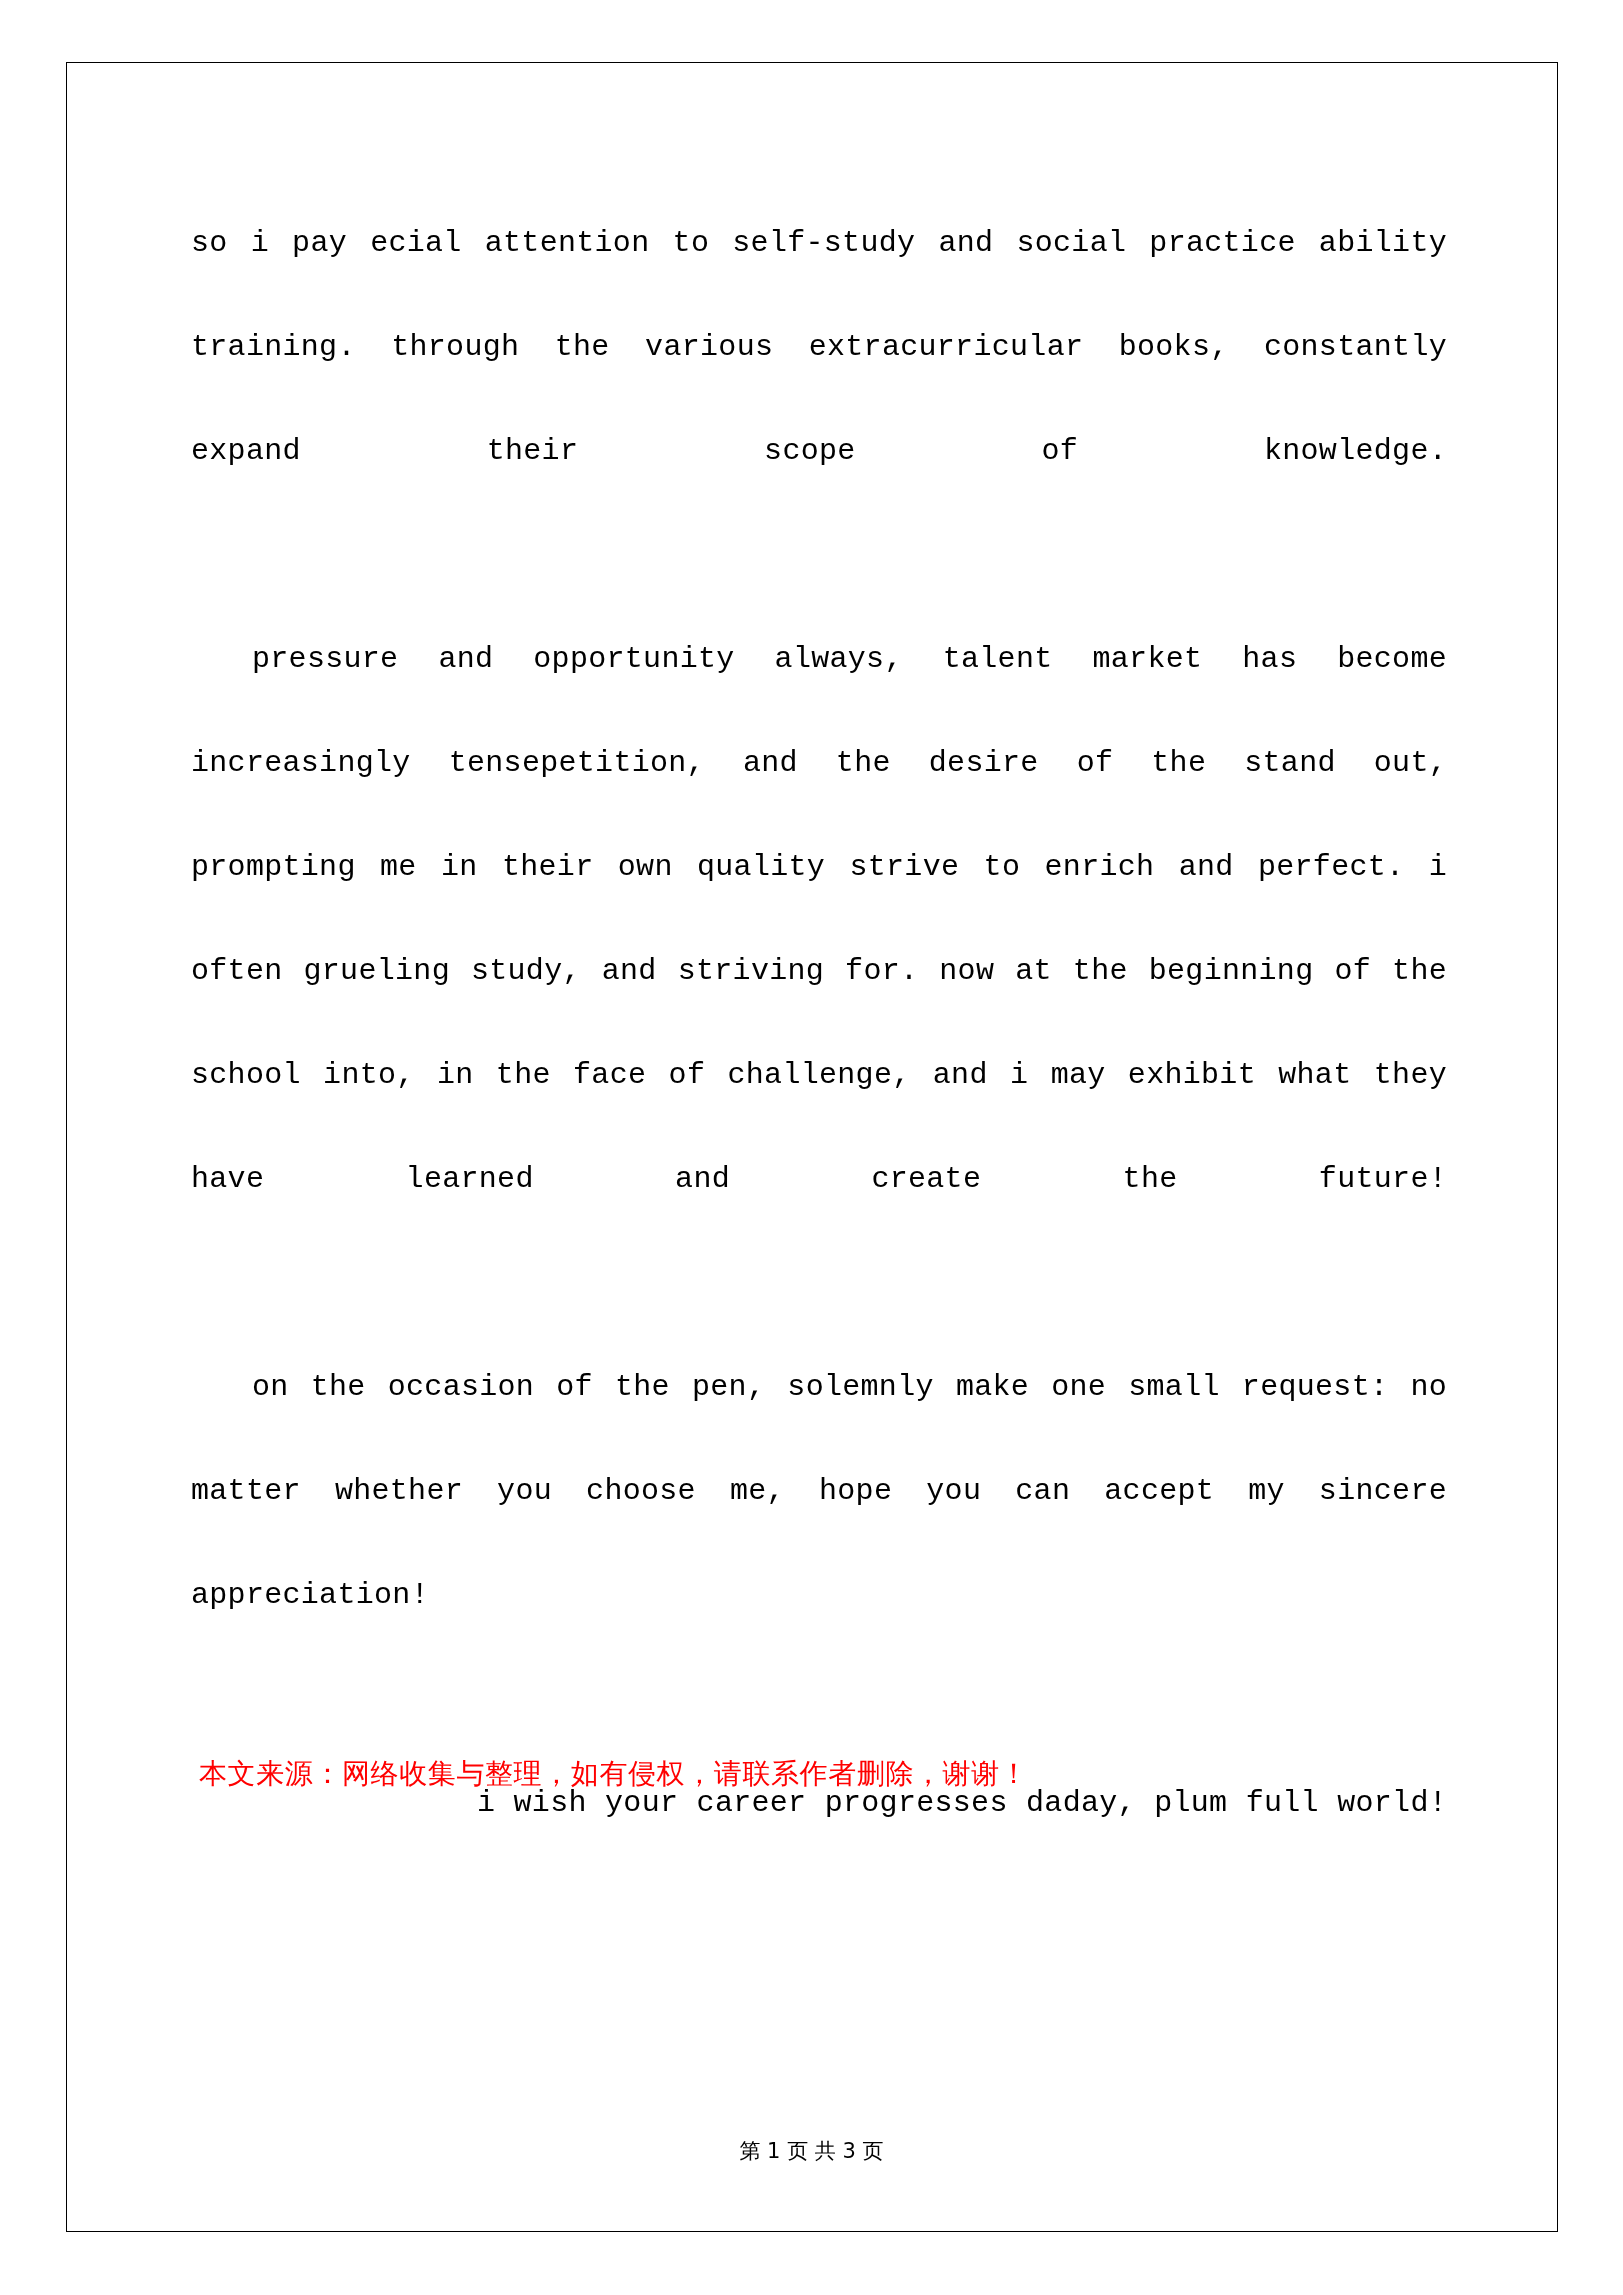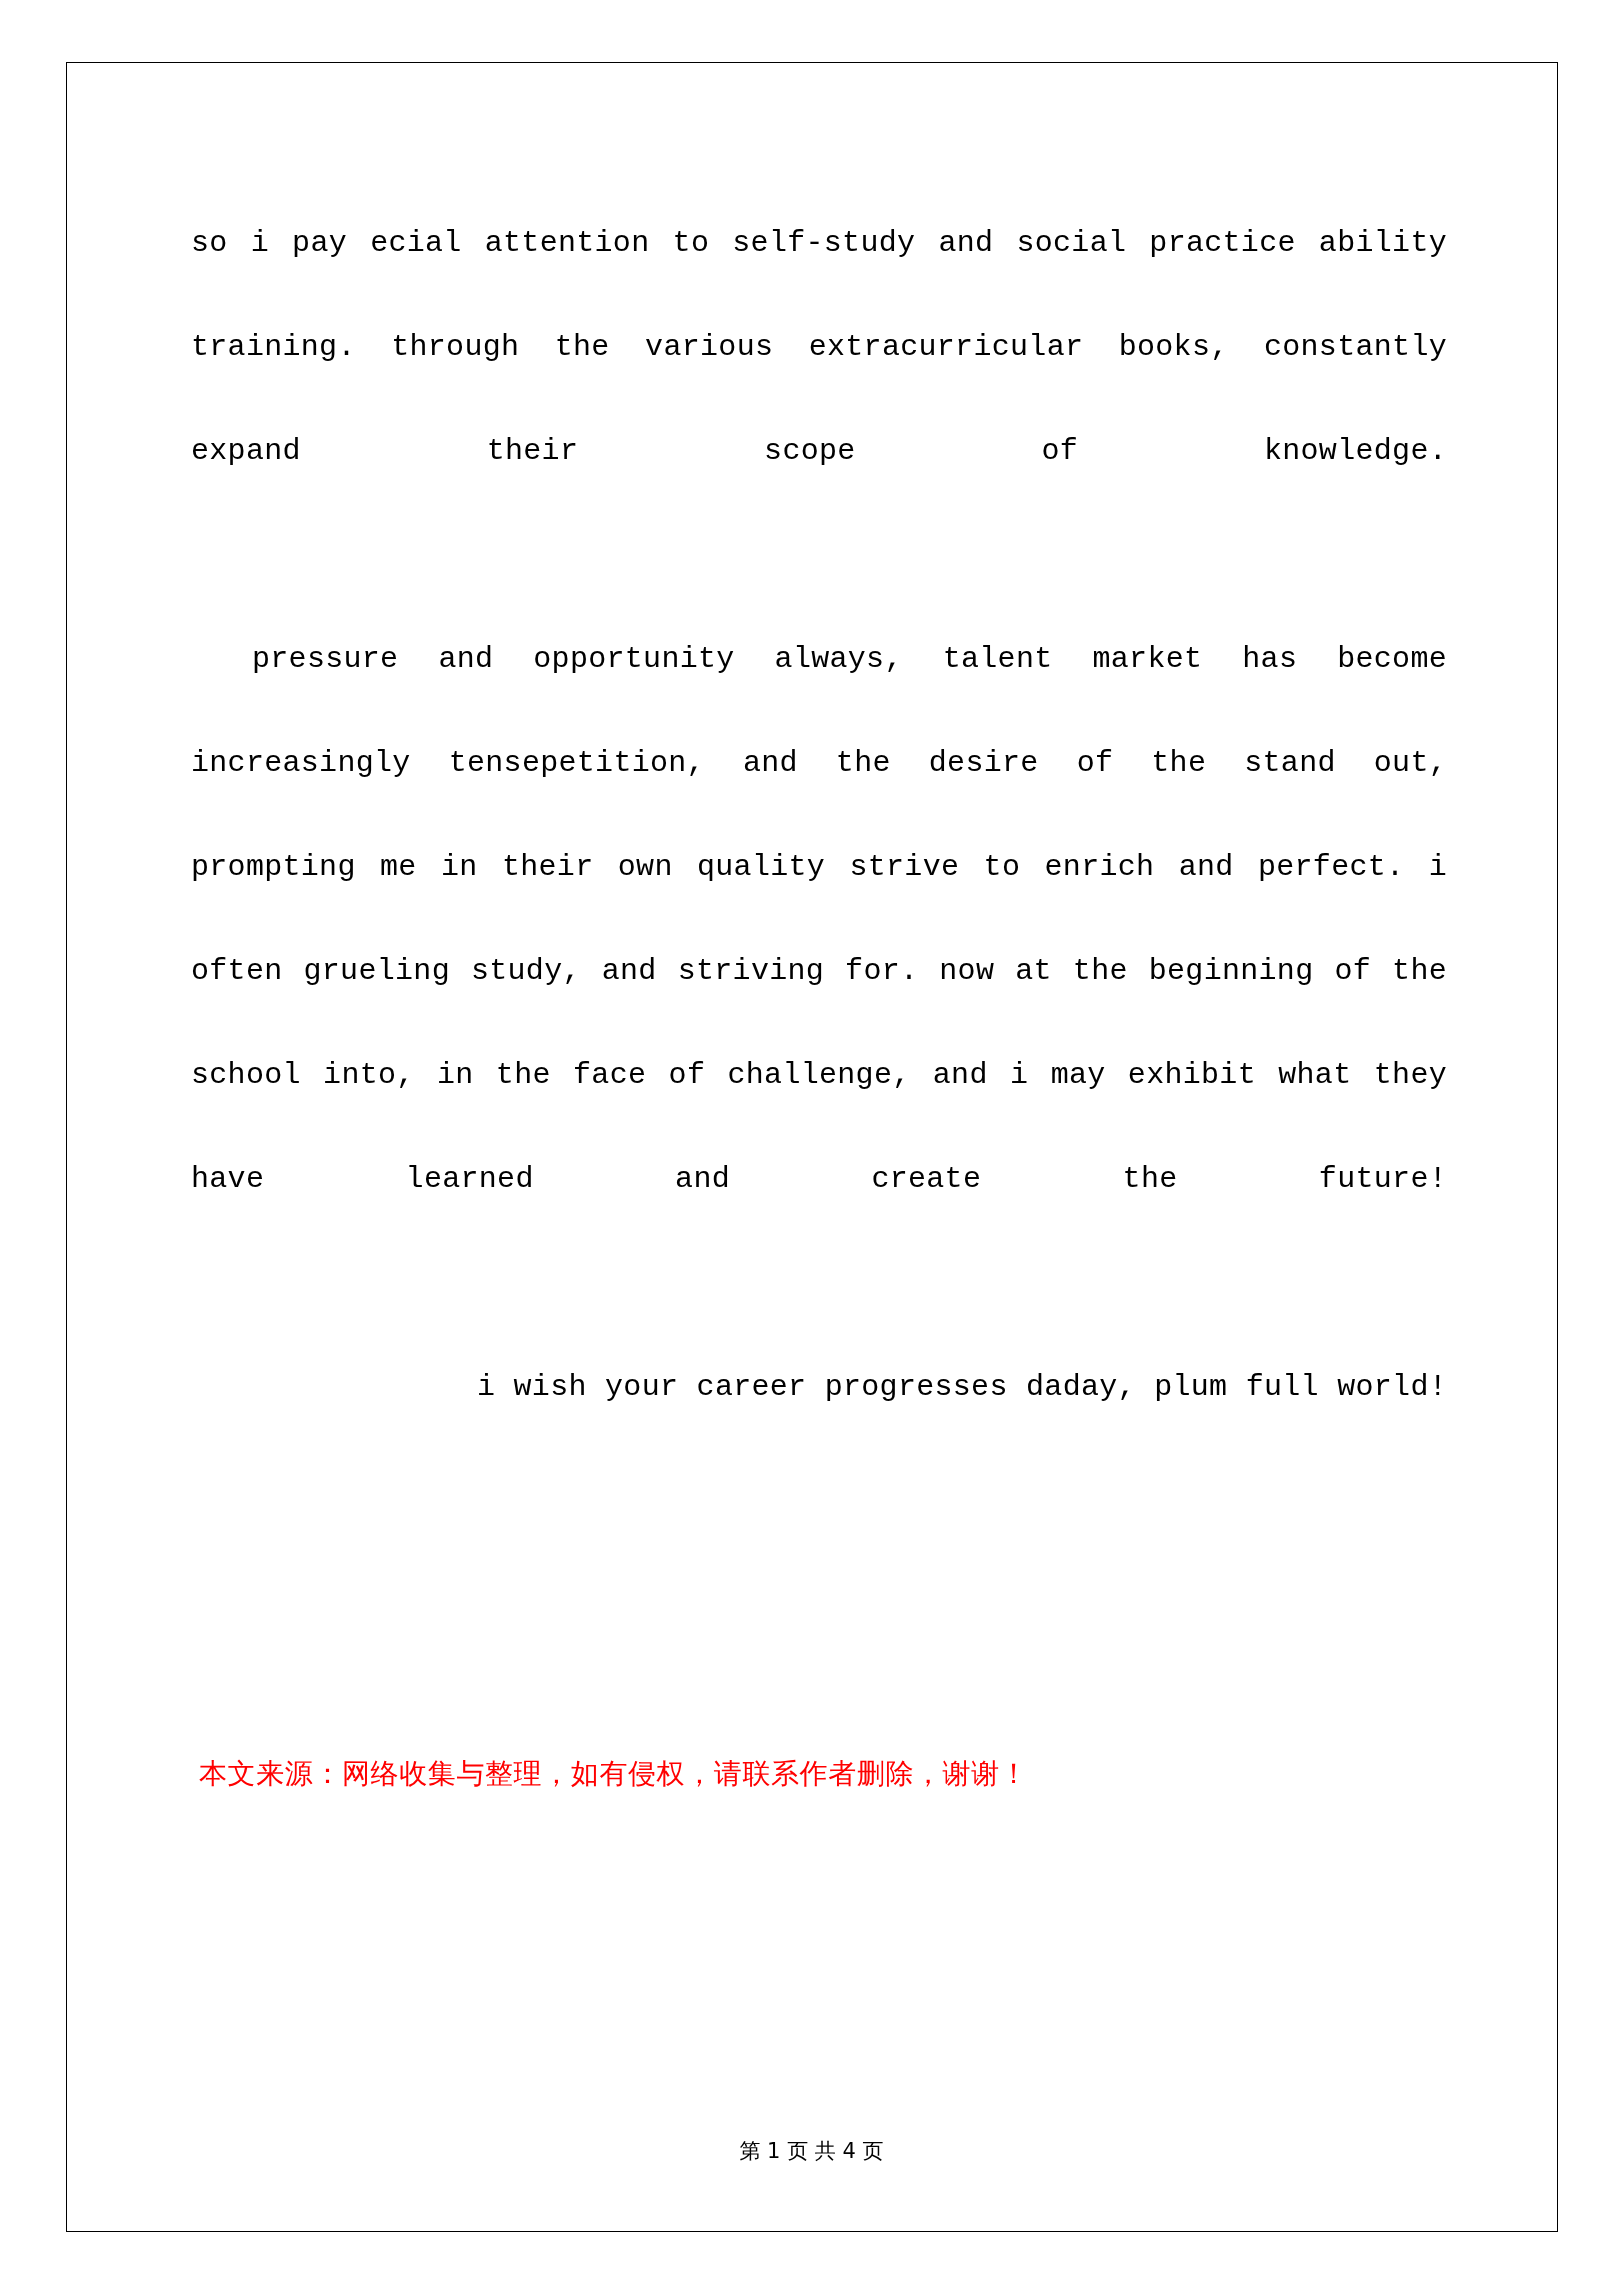--- a/index.html
+++ b/index.html
@@ -83,21 +83,22 @@
 </head>
 <body>
 
 <div class="page">
 
   <div class="page-border"></div>
 
   <div class="content">
     <p class="para">so i pay ecial attention to self-study and social practice ability training. through the various extracurricular books, constantly expand their scope of knowledge.</p>
     <p class="para indent">pressure and opportunity always, talent market has become increasingly tensepetition, and the desire of the stand out, prompting me in their own quality strive to enrich and perfect. i often grueling study, and striving for. now at the beginning of the school into, in the face of challenge, and i may exhibit what they have learned and create the future!</p>
+    <p class="para indent">on the occasion of the pen, solemnly make one small request: no matter whether you choose me, hope you can accept my sincere appreciation!</p>
     <p class="para indent last-no-justify">i wish your career progresses daday, plum full world!</p>
   </div>
 
   <div class="source-note">本文来源：网络收集与整理，如有侵权，请联系作者删除，谢谢！</div>
 
-  <div class="footer">第 1 页  共 4 页</div>
+  <div class="footer">第 1 页  共 3 页</div>
 
 </div>
 
 
 </body></html>

